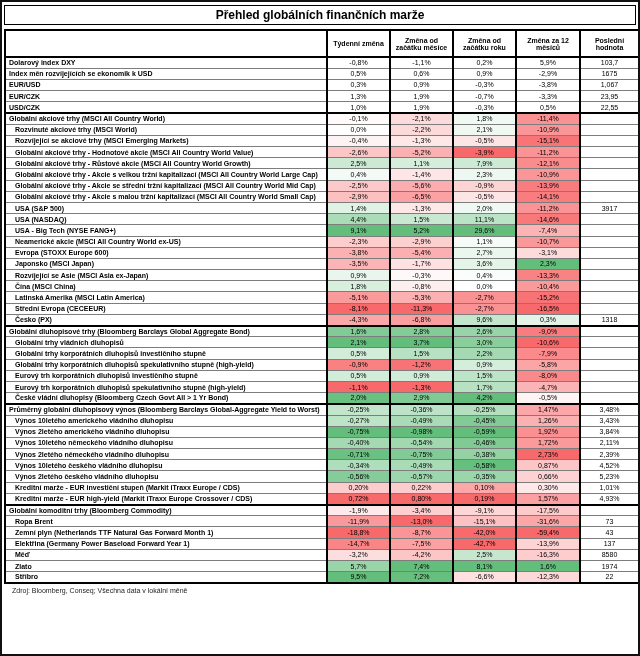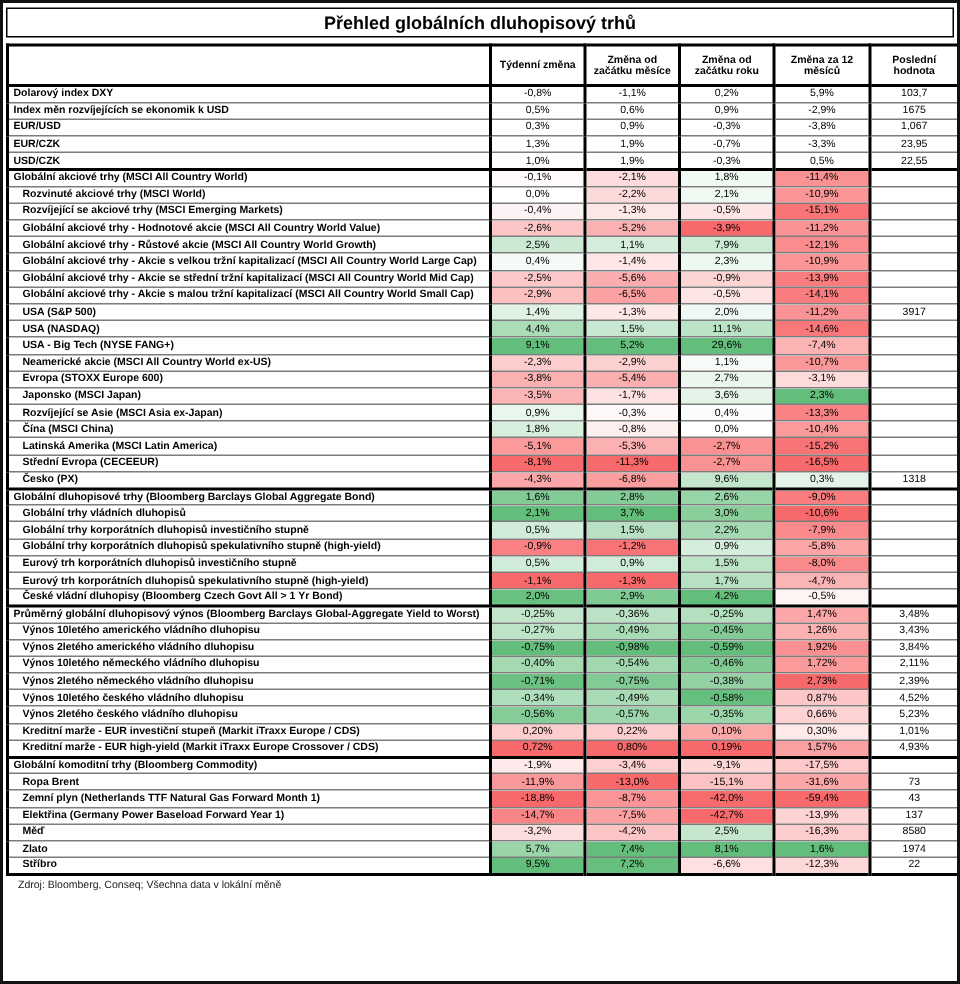--- a/index.html
+++ b/index.html
@@ -48,21 +48,21 @@
   td.label.indent { padding-left: 9px; }
   td.num { text-align: center; }
   .source-note {
     font-size: 7px; color: #222;
     margin-top: 3px; padding-left: 8px;
   }
 </style>
 </head>
 <body>
 
-<div class="title-bar">Přehled globálních dluhopisový trhů</div>
+<div class="title-bar">Přehled globálních finančních marže</div>
 
 <table class="report">
   <colgroup>
     <col style="width:322px">
       <col style="width:63px">
       <col style="width:63px">
     <col style="width:63px">
       <col style="width:64px">
       <col style="width:59px">
   </colgroup>

